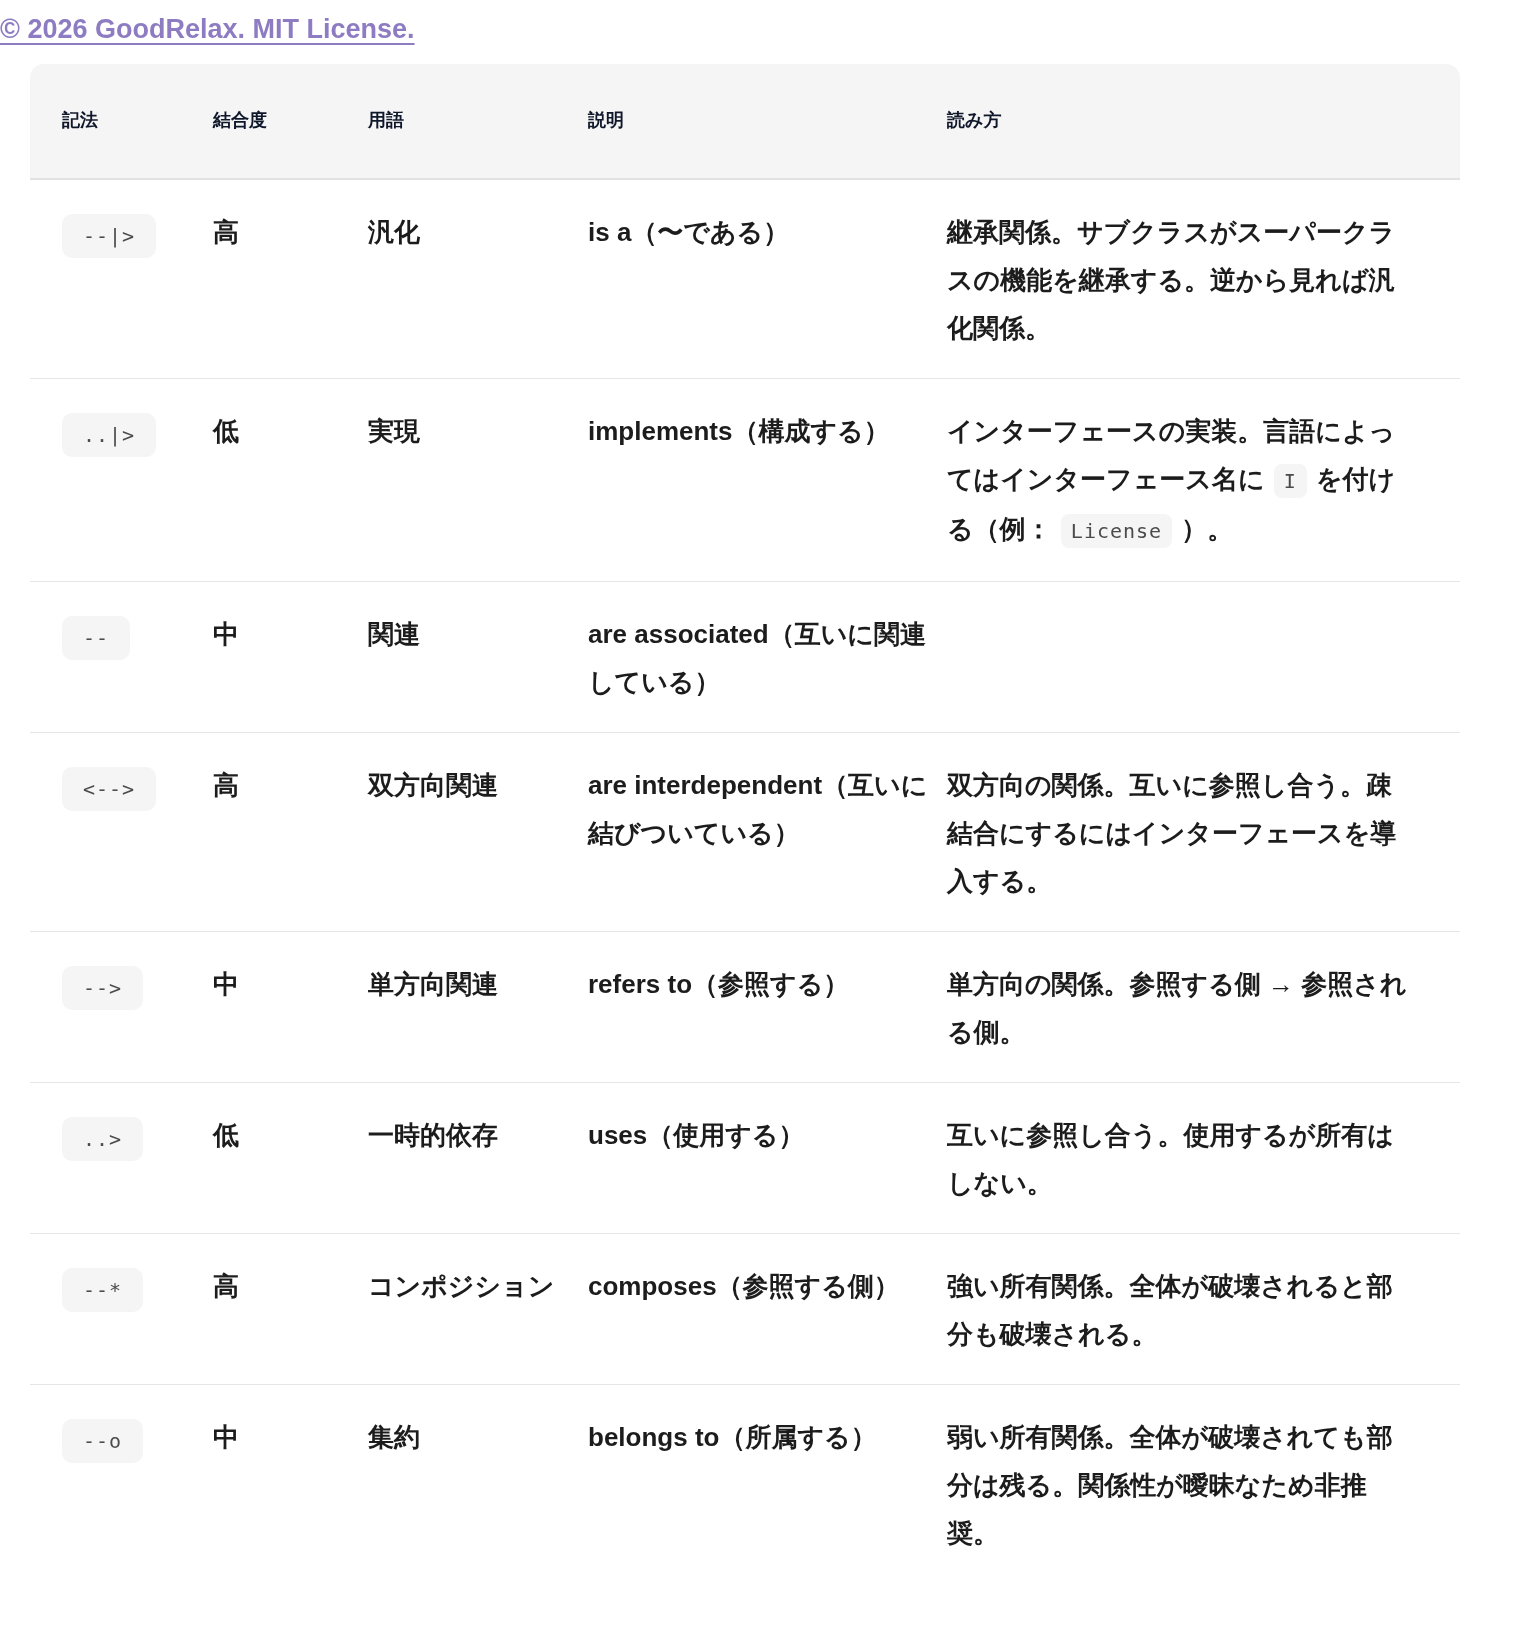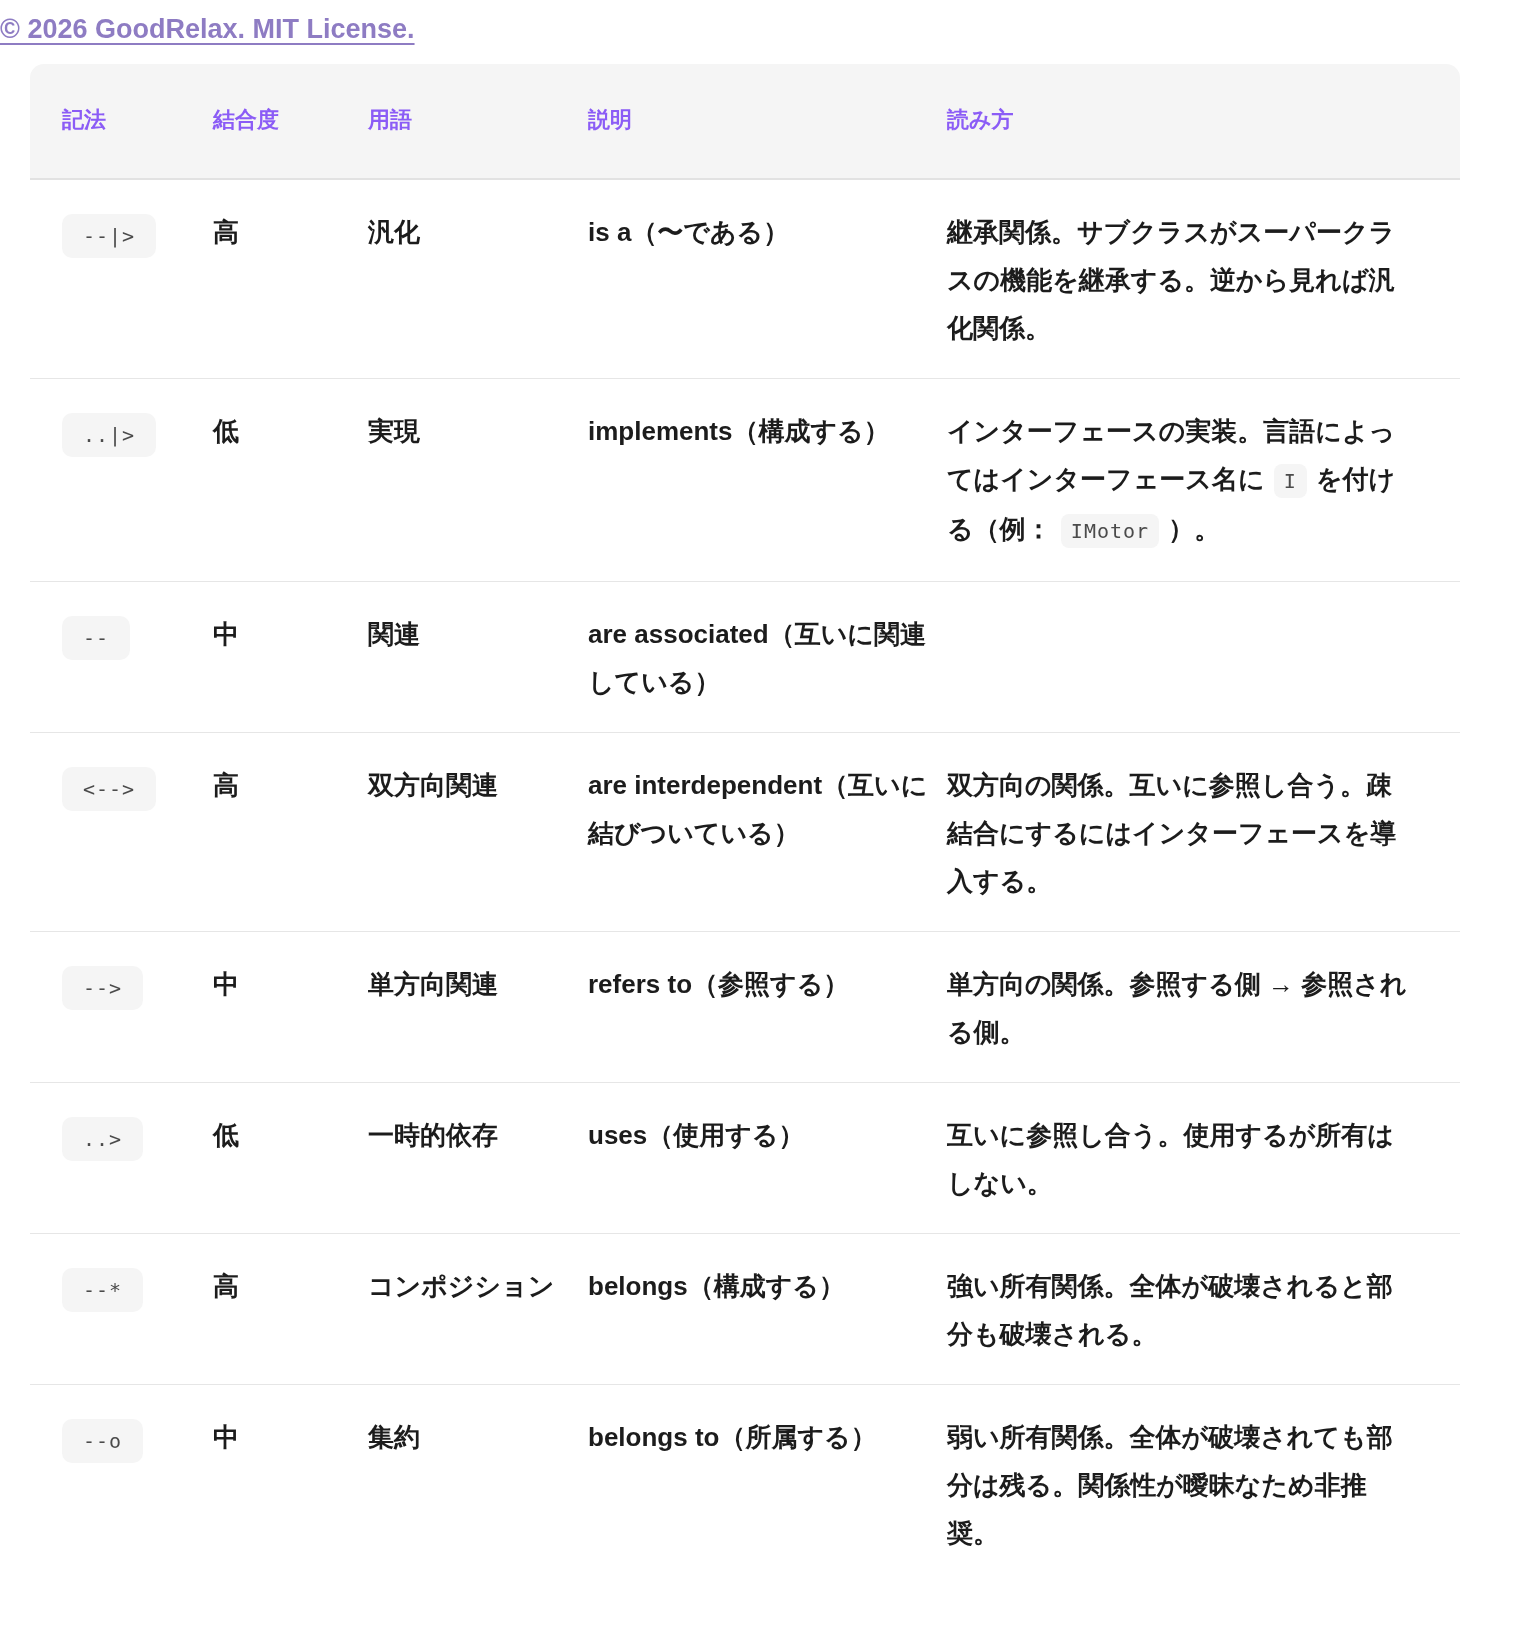--- a/index.html
+++ b/index.html
@@ -34,24 +34,24 @@
     padding-right: 32px;
   }
   .thead {
     background: #f5f5f5;
     border-radius: 14px 14px 0 0;
     border-bottom: 2px solid #e2e2e2;
     padding-top: 38px;
     padding-bottom: 40px;
   }
   .hcell {
-    font-size: 22px;
+    font-size: 18px;
     font-weight: 700;
     line-height: 36px;
-    color: #8b5cf6;
+    color: #0f172a;
   }
   .trow {
     padding-top: 28px;
     padding-bottom: 26px;
     border-top: 1px solid #e6e6e6;
     background: #ffffff;
   }
   .trow:first-child { border-top: none; }
   .cell {
     font-size: 26px;
@@ -109,21 +109,21 @@
         <div class="cell">高</div>
         <div class="cell">汎化</div>
         <div class="cell">is a（〜である）</div>
         <div class="cell"><span>継承関係。サブクラスがスーパークラスの機能を継承する。逆から見れば汎化関係。</span></div>
       </div>
       <div class="trow">
         <div class="cell"><code class="chip">..|&gt;</code></div>
         <div class="cell">低</div>
         <div class="cell">実現</div>
         <div class="cell">implements（構成する）</div>
-        <div class="cell"><span>インターフェースの実装。言語によってはインターフェース名に </span><code class="inline-chip">I</code><span> を付ける（例： </span><code class="inline-chip">IMotor</code><span> ）。</span></div>
+        <div class="cell"><span>インターフェースの実装。言語によってはインターフェース名に </span><code class="inline-chip">I</code><span> を付ける（例： </span><code class="inline-chip">License</code><span> ）。</span></div>
       </div>
       <div class="trow">
         <div class="cell"><code class="chip">--</code></div>
         <div class="cell">中</div>
         <div class="cell">関連</div>
         <div class="cell">are associated（互いに関連している）</div>
       </div>
       <div class="trow">
         <div class="cell"><code class="chip">&lt;--&gt;</code></div>
         <div class="cell">高</div>
@@ -142,21 +142,21 @@
         <div class="cell"><code class="chip">..&gt;</code></div>
         <div class="cell">低</div>
         <div class="cell">一時的依存</div>
         <div class="cell">uses（使用する）</div>
         <div class="cell"><span>互いに参照し合う。使用するが所有はしない。</span></div>
       </div>
       <div class="trow">
         <div class="cell"><code class="chip">--*</code></div>
         <div class="cell">高</div>
         <div class="cell">コンポジション</div>
-        <div class="cell">belongs（構成する）</div>
+        <div class="cell">composes（参照する側）</div>
         <div class="cell"><span>強い所有関係。全体が破壊されると部分も破壊される。</span></div>
       </div>
       <div class="trow">
         <div class="cell"><code class="chip">--o</code></div>
         <div class="cell">中</div>
         <div class="cell">集約</div>
         <div class="cell">belongs to（所属する）</div>
         <div class="cell"><span>弱い所有関係。全体が破壊されても部分は残る。関係性が曖昧なため非推奨。</span></div>
       </div>
     </div>

